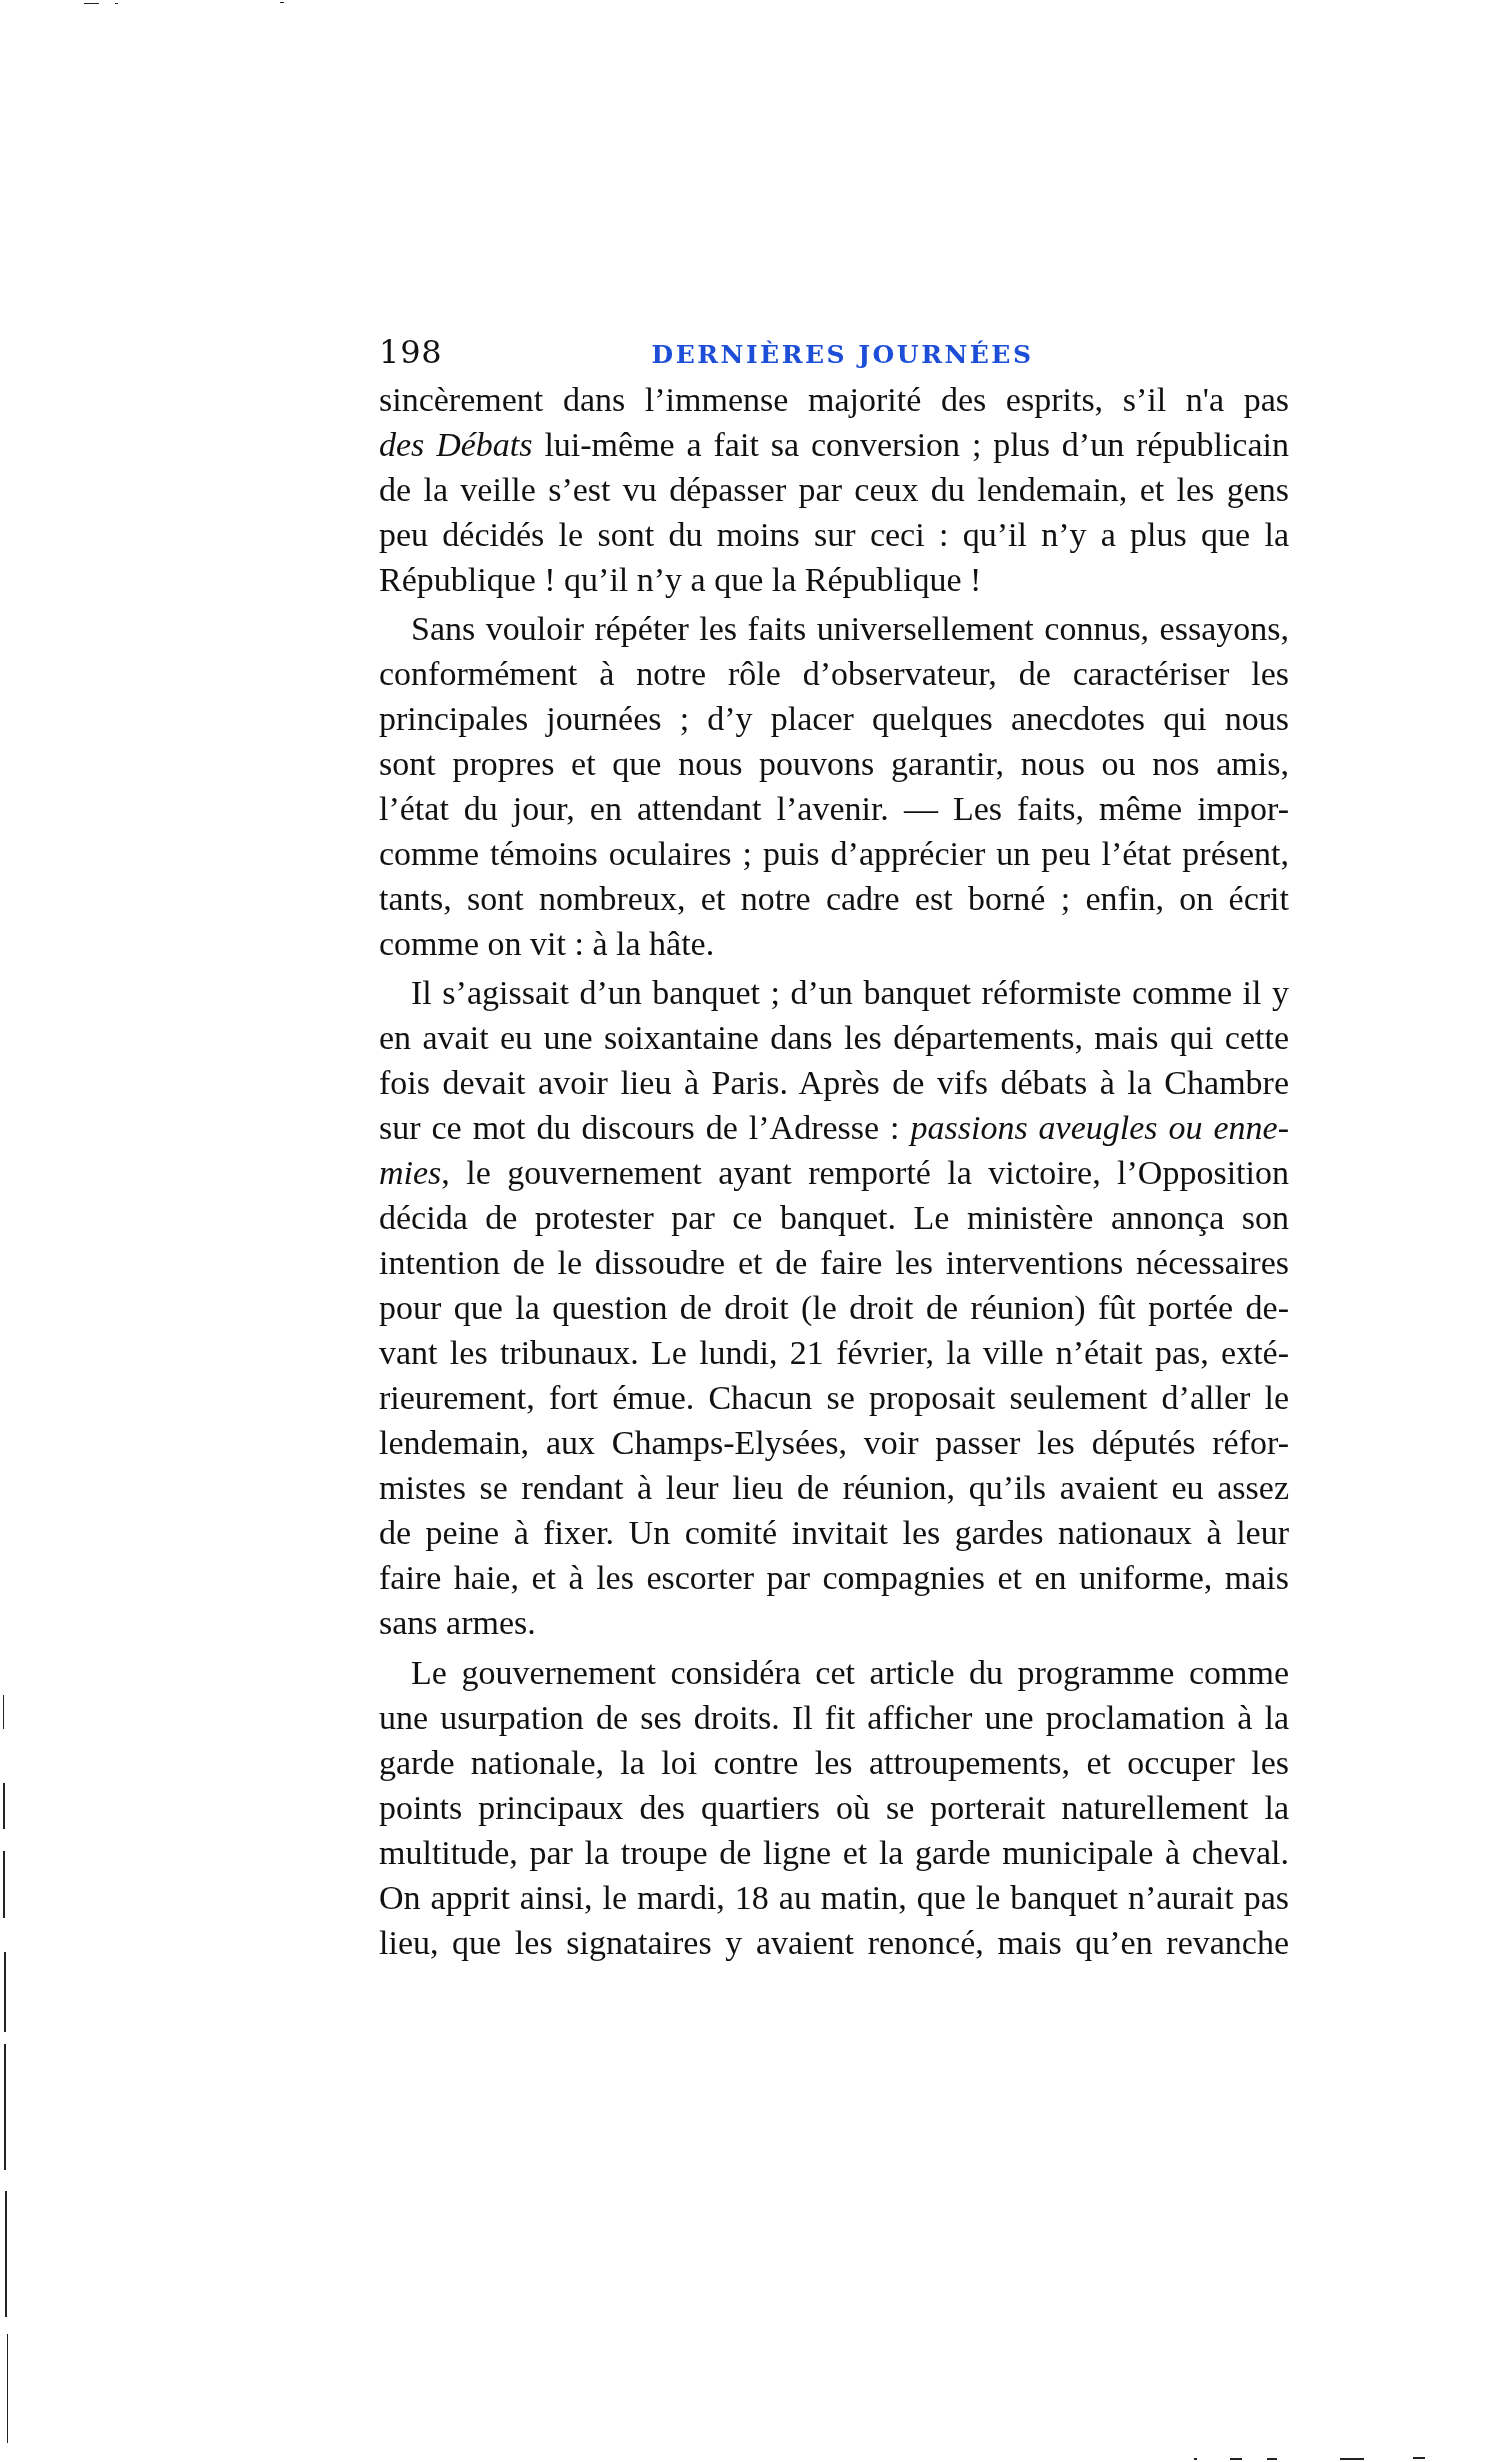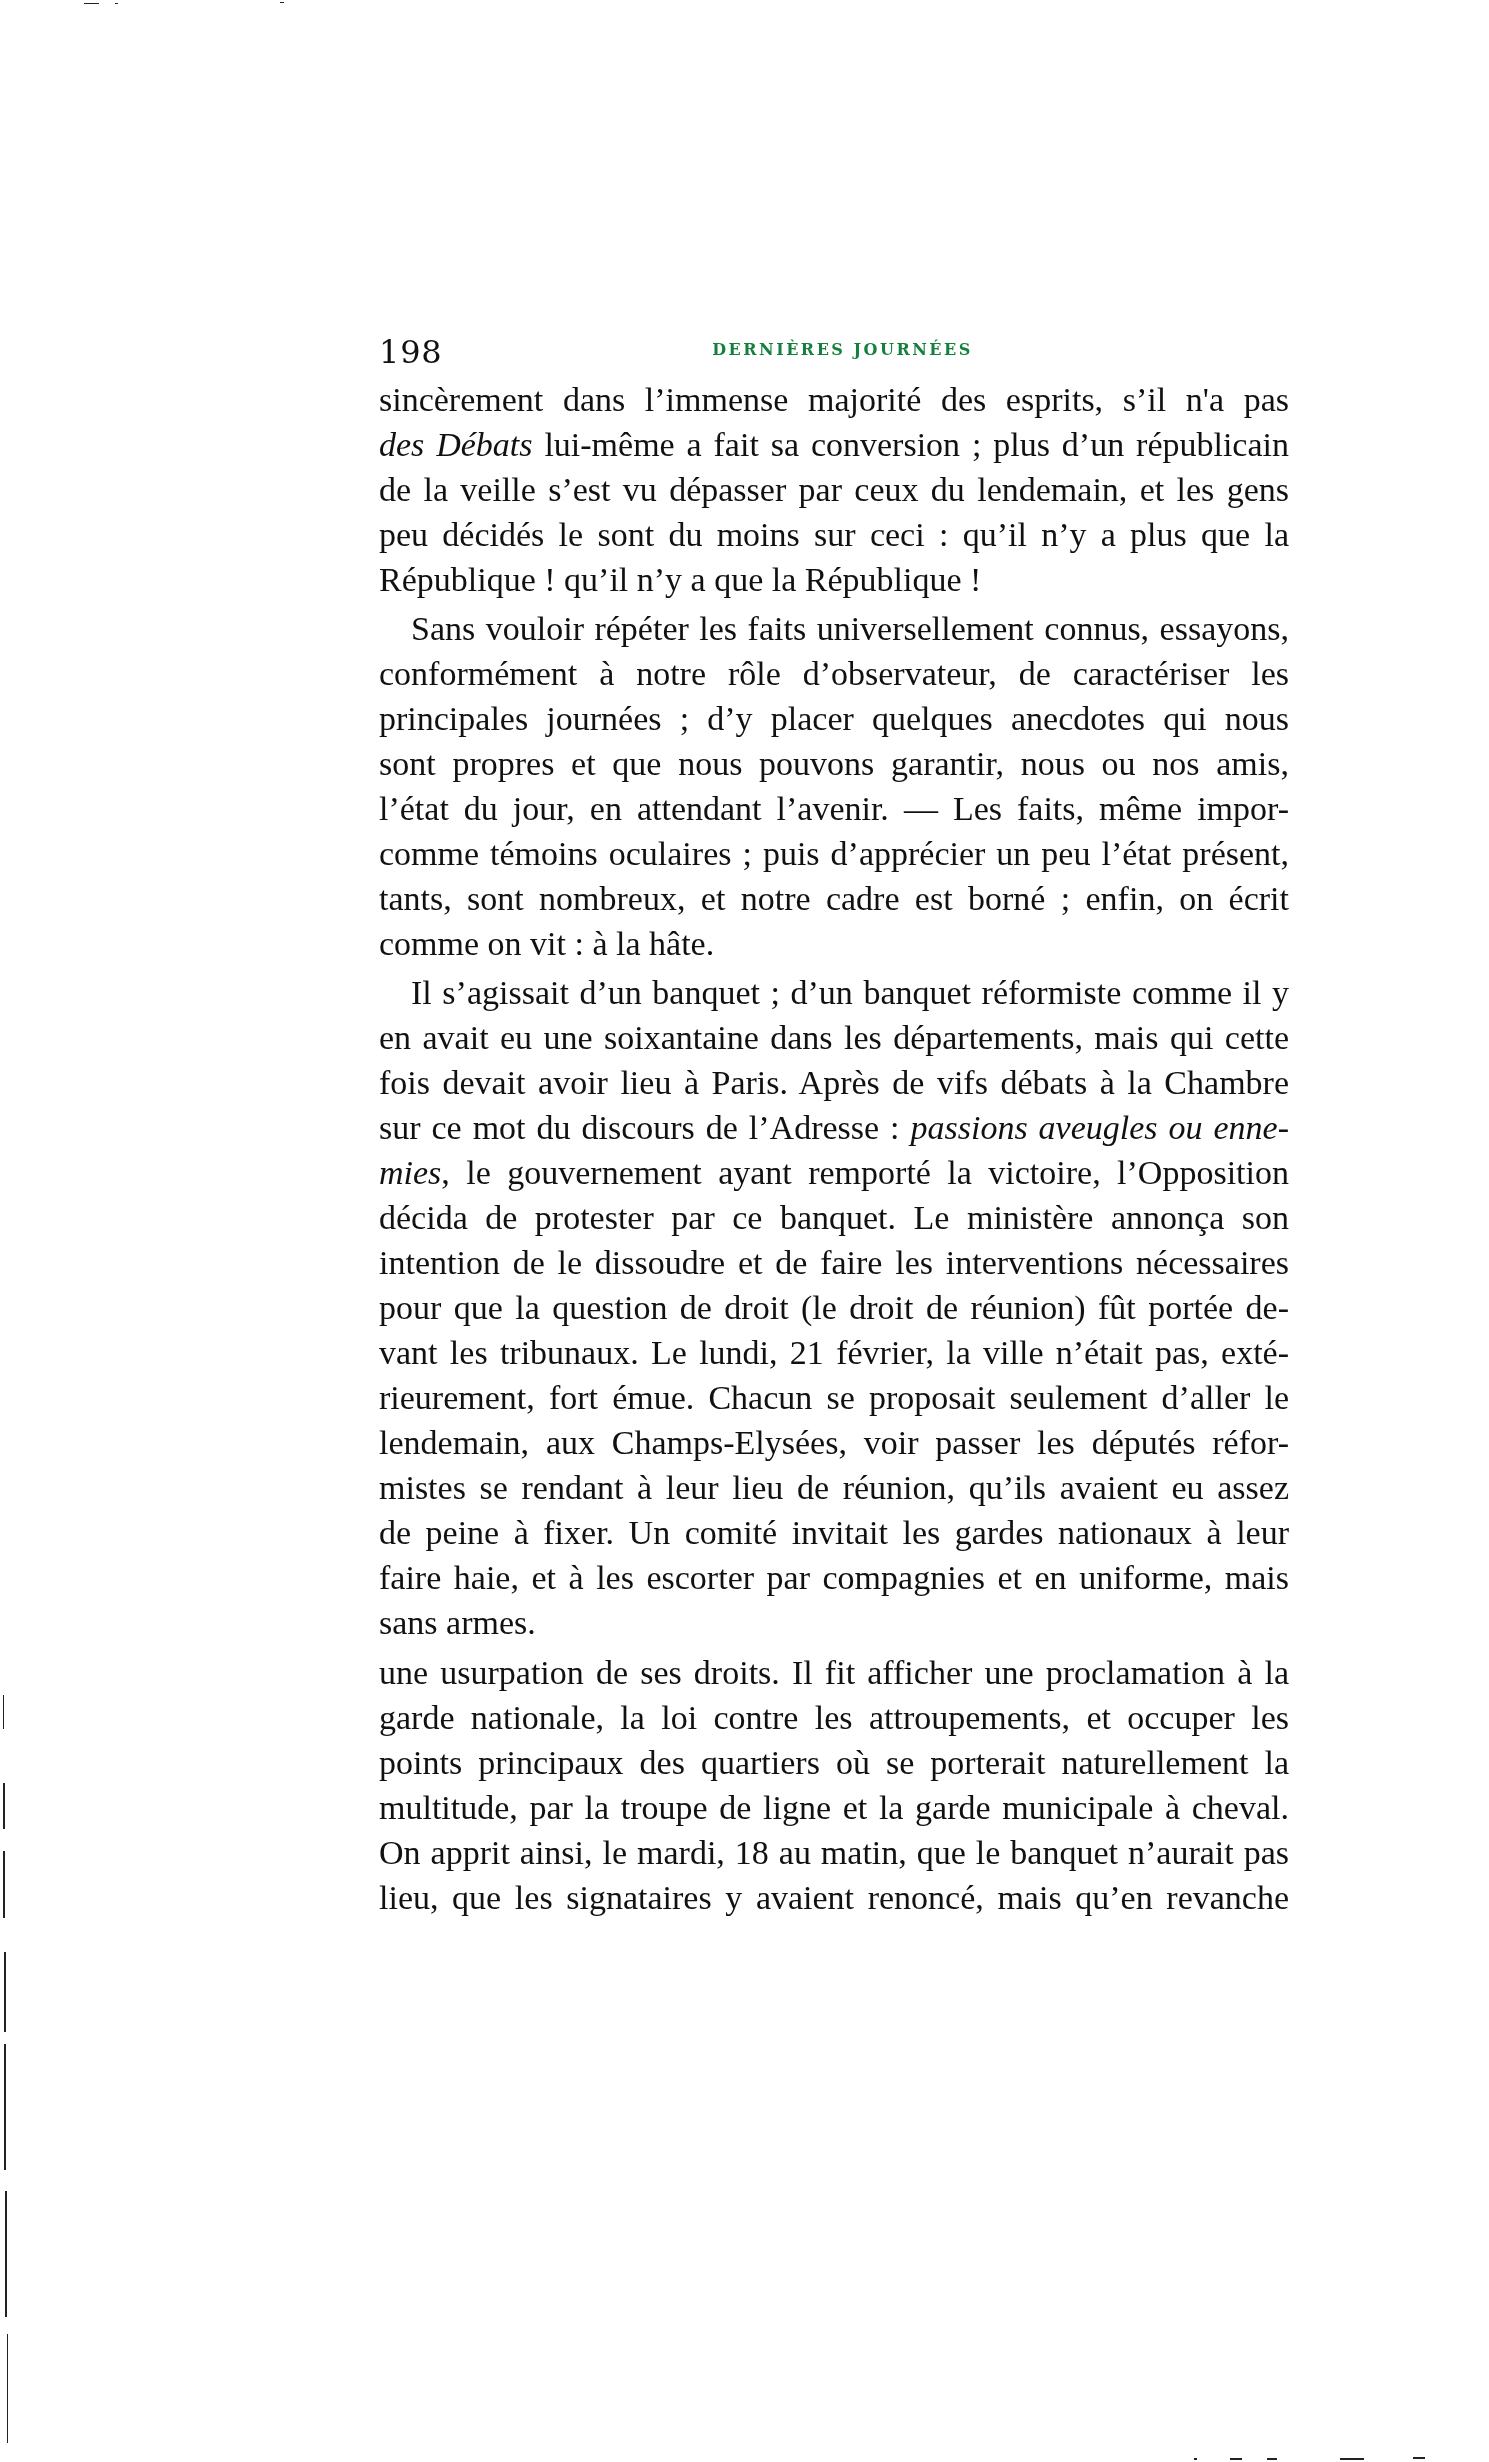--- a/index.html
+++ b/index.html
@@ -1,20 +1,20 @@
 <!DOCTYPE html>
 <html style="font-size:13.5px"><head>
 <meta charset="utf-8">
 <style>
   html, body { margin: 0; padding: 0; background: #ffffff; }
   body { width: 1489px; height: 2462px; position: relative; overflow: hidden; }
   .page { position: absolute; left: 0; top: 0; width: 1489px; height: 2462px; background: #fff; padding-left: 40px; }
   .running-head { position: absolute; left: 379px; top: 333px; width: 910px; height: 37px; }
   .page-number { position: absolute; left: 0; top: 0; font-family: "DejaVu Serif", serif; font-size: 32px; color: #111; letter-spacing: 0.8px; }
-  .running-title { position: absolute; left: 0; right: 0; top: 6.7px; text-align: center; font-family: "DejaVu Serif", serif; font-weight: bold; font-size: 16px; letter-spacing: 2.5px; color: #15803d; padding-left: 17px; }
+  .running-title { position: absolute; left: 0; right: 0; top: 6.7px; text-align: center; font-family: "DejaVu Serif", serif; font-weight: bold; font-size: 25px; letter-spacing: 2.5px; color: #1d4ed8; padding-left: 17px; }
   .body-text { position: absolute; left: 379px; top: 377px; width: 910px; font-family: "Liberation Serif", serif; font-size: 34px; color: #111; }
   .line { display: block; height: 45px; line-height: 45px; white-space: nowrap; text-align: justify; text-align-last: justify; }
   .line.last { text-align-last: left; }
   .line.indent { padding-left: 32px; }
   .para { margin-bottom: 4.2px; }
   .it { font-style: italic; }
   .artifact { position: absolute; background: #222; }
 </style>
 </head>
 <body>
@@ -55,20 +55,21 @@
         <span class="line"><span>pour que la question de droit (le droit de réunion) fût portée de-</span></span>
         <span class="line"><span>vant les tribunaux. Le lundi, 21 février, la ville n’était pas, exté-</span></span>
         <span class="line"><span>rieurement, fort émue. Chacun se proposait seulement d’aller le</span></span>
         <span class="line"><span>lendemain, aux Champs-Elysées, voir passer les députés réfor-</span></span>
         <span class="line"><span>mistes se rendant à leur lieu de réunion, qu’ils avaient eu assez</span></span>
         <span class="line"><span>de peine à fixer. Un comité invitait les gardes nationaux à leur</span></span>
         <span class="line"><span>faire haie, et à les escorter par compagnies et en uniforme, mais</span></span>
         <span class="line last"><span>sans armes.</span></span>
       </div>
       <div class="para">
+        <span class="line indent"><span>Le gouvernement considéra cet article du programme comme</span></span>
         <span class="line"><span>une usurpation de ses droits. Il fit afficher une proclamation à la</span></span>
         <span class="line"><span>garde nationale, la loi contre les attroupements, et occuper les</span></span>
         <span class="line"><span>points principaux des quartiers où se porterait naturellement la</span></span>
         <span class="line"><span>multitude, par la troupe de ligne et la garde municipale à cheval.</span></span>
         <span class="line"><span>On apprit ainsi, le mardi, 18 au matin, que le banquet n’aurait pas</span></span>
         <span class="line"><span>lieu, que les signataires y avaient renoncé, mais qu’en revanche</span></span>
       </div>
     </div>
 
   <div class="artifact" style="left:2.5px;top:1695px;width:1.7px;height:34px;"></div>

